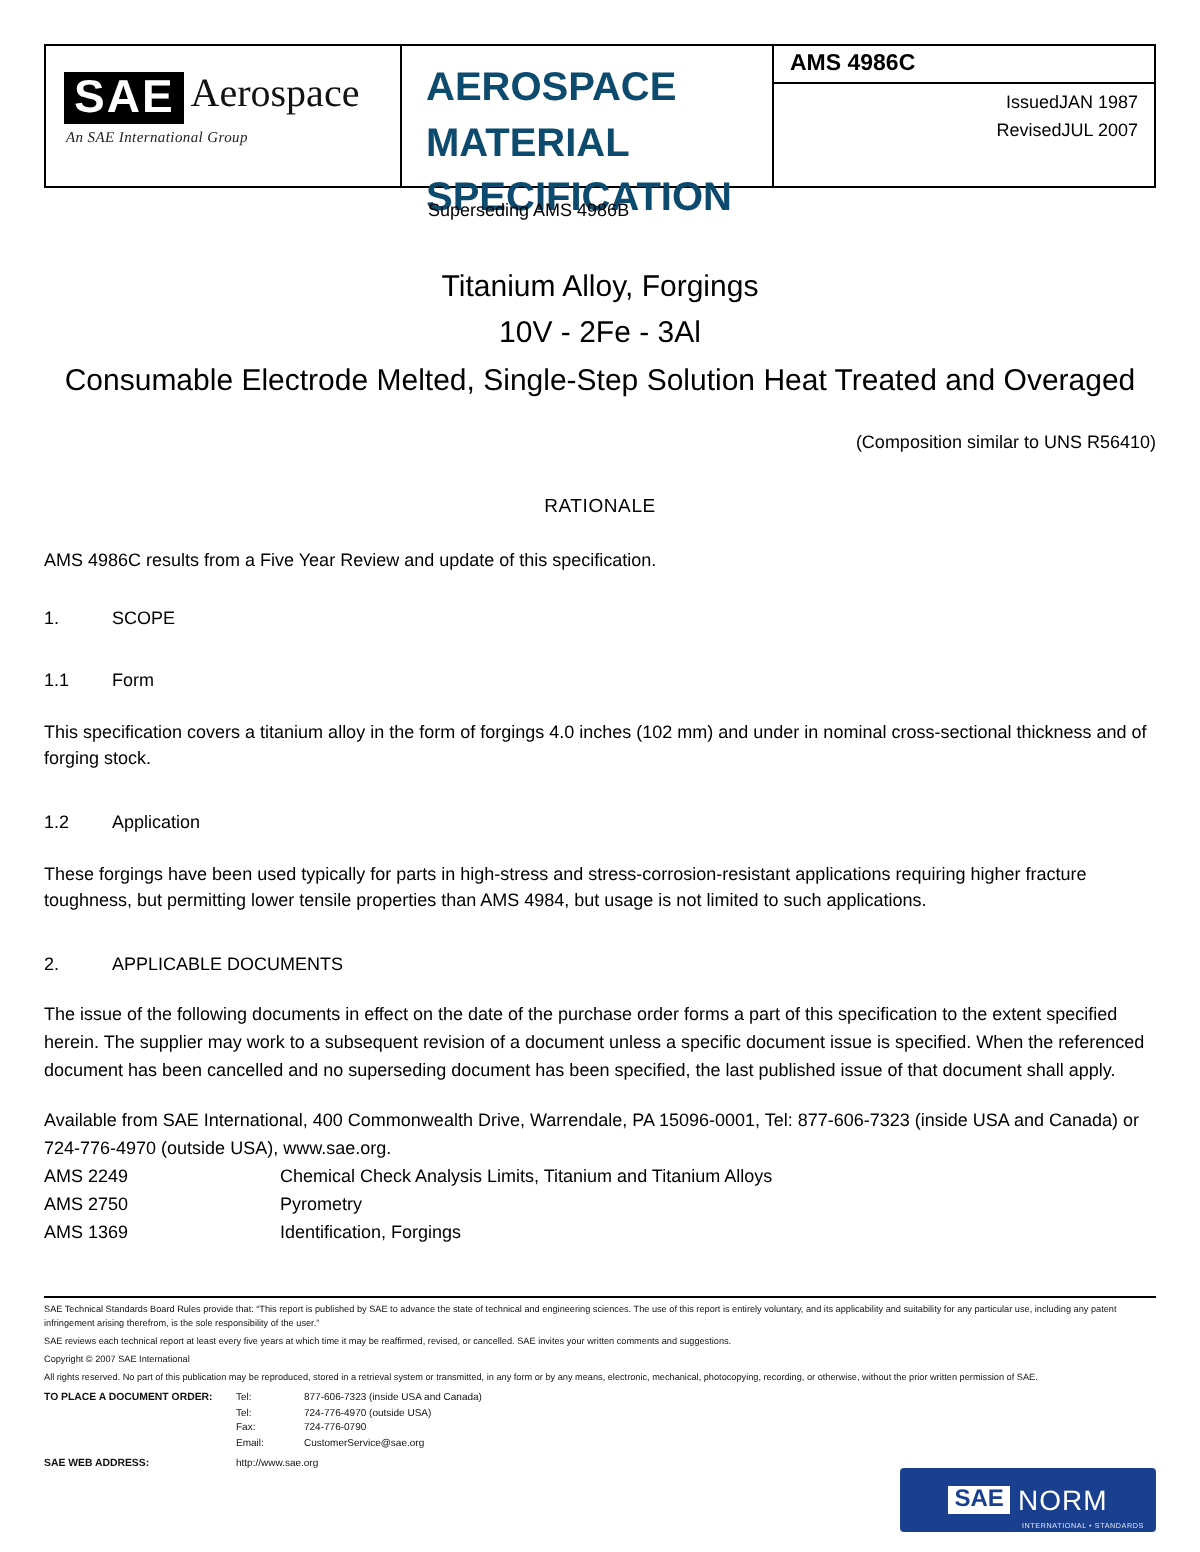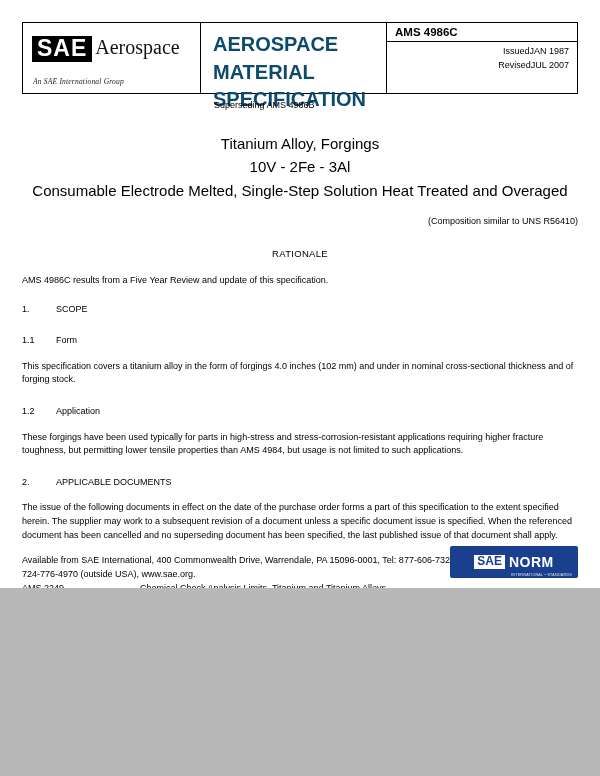--- a/index.html
+++ b/index.html
@@ -8,21 +8,21 @@
     background: #b8b8b8;
   }
   body {
     width: 600px; height: 776px;
     font-family: "Liberation Sans", sans-serif;
     -webkit-font-smoothing: antialiased;
   }
   .page {
     position: relative;
     width: 600px;
-    height: 588px;
+    height: 776px;
     background: #ffffff;
     overflow: hidden;
   }
   .sheet {
     position: absolute;
     left: 22px; top: 22px;
     width: 556px;
     height: 732px;
     background: #fff;
   }
@@ -58,21 +58,21 @@
     font-family: "Liberation Serif", serif;
     font-size: 20px;
     color: #111;
     margin-left: 3px;
     line-height: 1;
     position: relative;
     top: 1px;
   }
   .logo-sub {
     position: absolute;
-    left: 10px; top: 54px;
+    left: 10px; top: 41px;
     font-family: "Liberation Serif", serif;
     font-style: italic;
     font-size: 7.5px;
     color: #222;
     letter-spacing: .2px;
   }
   .hdr-title {
     width: 186px;
     border-right: 1.2px solid #000;
     padding: 8px 0 0 12px;
@@ -215,21 +215,21 @@
   .norm-badge {
     background: #fff;
     color: #1b3f8f;
     font-weight: bold;
     font-size: 12px;
     padding: 0 3px;
     margin-right: 4px;
     line-height: 1.1;
   }
   .norm-text {
-    font-weight: bold;
+    font-weight: normal;
     font-size: 14px;
     letter-spacing: .5px;
   }
   .norm-sub {
     position: absolute;
     bottom: 1px;
     right: 6px;
     font-size: 3.6px;
     letter-spacing: .3px;
     color: #dfe6f5;
@@ -310,20 +310,24 @@
       <div class="para">The issue of the following documents in effect on the date of the purchase order forms a part of this specification to the extent specified herein. The supplier may work to a subsequent revision of a document unless a specific document issue is specified. When the referenced document has been cancelled and no superseding document has been specified, the last published issue of that document shall apply.</div>
 
       <div class="para">Available from SAE International, 400 Commonwealth Drive, Warrendale, PA 15096-0001, Tel: 877-606-7323 (inside USA and Canada) or 724-776-4970 (outside USA), www.sae.org.</div>
 
       <div class="ams-list">
         <div class="ams-row">
           <span class="ams-id">AMS 2249</span>
           <span>Chemical Check Analysis Limits, Titanium and Titanium Alloys</span>
         </div>
         <div class="ams-row">
+          <span class="ams-id">AMS 2750</span>
+          <span>Pyrometry</span>
+        </div>
+        <div class="ams-row">
           <span class="ams-id">AMS 1369</span>
           <span>Identification, Forgings</span>
         </div>
       </div>
     </div>
 
   </div>
 
   <div class="footer">
     <div class="foot-rule"></div>

